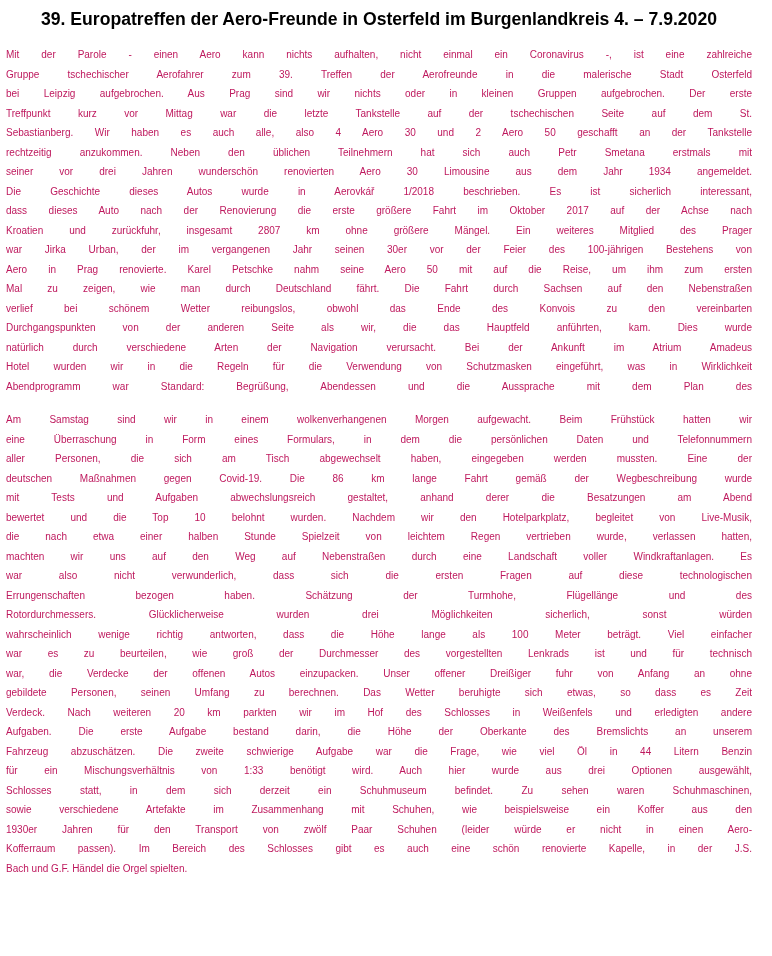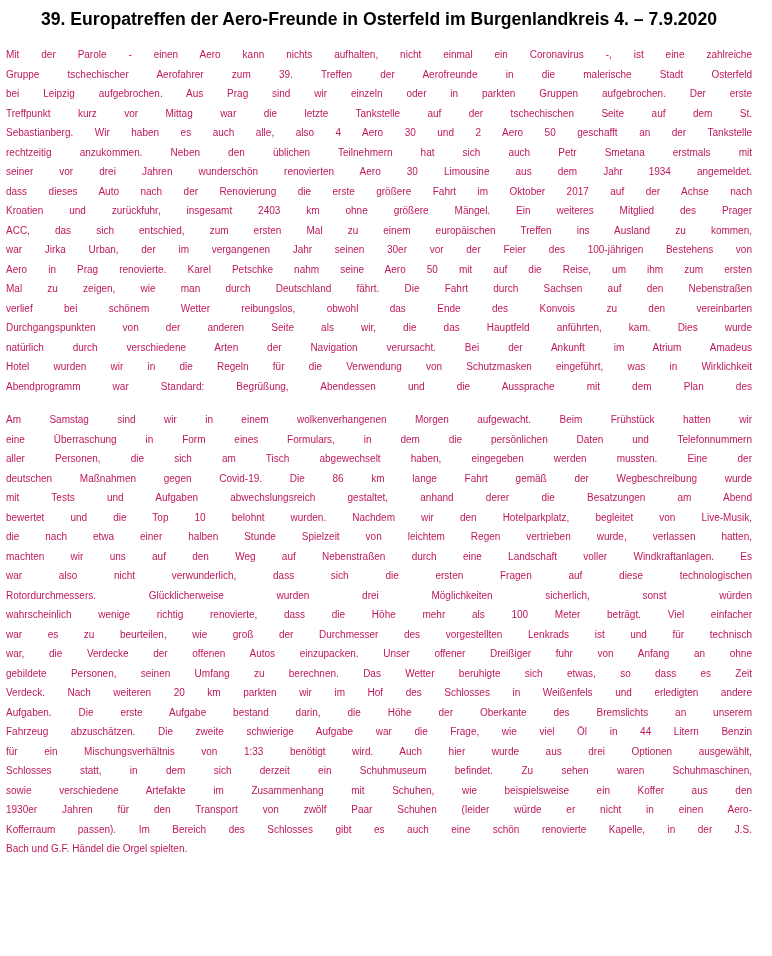--- a/index.html
+++ b/index.html
@@ -49,49 +49,50 @@
 </style>
 </head>
 <body>
 
 <div class="page">
   <h1 class="doc-title">39. Europatreffen der Aero-Freunde in Osterfeld im Burgenlandkreis 4. – 7.9.2020</h1>
   <div class="doc-body">
       <div class="paragraph">
         <div class="text-line">Mit der Parole - einen Aero kann nichts aufhalten, nicht einmal ein Coronavirus -, ist eine zahlreiche</div>
         <div class="text-line">Gruppe tschechischer Aerofahrer zum 39. Treffen der Aerofreunde in die malerische Stadt Osterfeld</div>
-        <div class="text-line">bei Leipzig aufgebrochen. Aus Prag sind wir einzeln oder in parkten Gruppen aufgebrochen. Der erste</div>
+        <div class="text-line">bei Leipzig aufgebrochen. Aus Prag sind wir nichts oder in kleinen Gruppen aufgebrochen. Der erste</div>
         <div class="text-line">Treffpunkt kurz vor Mittag war die letzte Tankstelle auf der tschechischen Seite auf dem St.</div>
         <div class="text-line">Sebastianberg. Wir haben es auch alle, also 4 Aero 30 und 2 Aero 50 geschafft an der Tankstelle</div>
         <div class="text-line">rechtzeitig anzukommen. Neben den üblichen Teilnehmern hat sich auch Petr Smetana erstmals mit</div>
         <div class="text-line">seiner vor drei Jahren wunderschön renovierten Aero 30 Limousine aus dem Jahr 1934 angemeldet.</div>
+        <div class="text-line">Die Geschichte dieses Autos wurde in Aerovkář 1/2018 beschrieben. Es ist sicherlich interessant,</div>
         <div class="text-line">dass dieses Auto nach der Renovierung die erste größere Fahrt im Oktober 2017 auf der Achse nach</div>
-        <div class="text-line">Kroatien und zurückfuhr, insgesamt 2403 km ohne größere Mängel. Ein weiteres Mitglied des Prager</div>
-        <div class="text-line">ACC, das sich entschied, zum ersten Mal zu einem europäischen Treffen ins Ausland zu kommen,</div>
+        <div class="text-line">Kroatien und zurückfuhr, insgesamt 2807 km ohne größere Mängel. Ein weiteres Mitglied des Prager</div>
         <div class="text-line">war Jirka Urban, der im vergangenen Jahr seinen 30er vor der Feier des 100-jährigen Bestehens von</div>
         <div class="text-line">Aero in Prag renovierte. Karel Petschke nahm seine Aero 50 mit auf die Reise, um ihm zum ersten</div>
         <div class="text-line">Mal zu zeigen, wie man durch Deutschland fährt. Die Fahrt durch Sachsen auf den Nebenstraßen</div>
         <div class="text-line">verlief bei schönem Wetter reibungslos, obwohl das Ende des Konvois zu den vereinbarten</div>
         <div class="text-line">Durchgangspunkten von der anderen Seite als wir, die das Hauptfeld anführten, kam. Dies wurde</div>
         <div class="text-line">natürlich durch verschiedene Arten der Navigation verursacht. Bei der Ankunft im Atrium Amadeus</div>
         <div class="text-line">Hotel wurden wir in die Regeln für die Verwendung von Schutzmasken eingeführt, was in Wirklichkeit</div>
         <div class="text-line">Abendprogramm war Standard: Begrüßung, Abendessen und die Aussprache mit dem Plan des</div>
       </div>
       <div class="paragraph">
         <div class="text-line">Am Samstag sind wir in einem wolkenverhangenen Morgen aufgewacht. Beim Frühstück hatten wir</div>
         <div class="text-line">eine Überraschung in Form eines Formulars, in dem die persönlichen Daten und Telefonnummern</div>
         <div class="text-line">aller Personen, die sich am Tisch abgewechselt haben, eingegeben werden mussten. Eine der</div>
         <div class="text-line">deutschen Maßnahmen gegen Covid-19. Die 86 km lange Fahrt gemäß der Wegbeschreibung wurde</div>
         <div class="text-line">mit Tests und Aufgaben abwechslungsreich gestaltet, anhand derer die Besatzungen am Abend</div>
         <div class="text-line">bewertet und die Top 10 belohnt wurden. Nachdem wir den Hotelparkplatz, begleitet von Live-Musik,</div>
         <div class="text-line">die nach etwa einer halben Stunde Spielzeit von leichtem Regen vertrieben wurde, verlassen hatten,</div>
         <div class="text-line">machten wir uns auf den Weg auf Nebenstraßen durch eine Landschaft voller Windkraftanlagen. Es</div>
         <div class="text-line">war also nicht verwunderlich, dass sich die ersten Fragen auf diese technologischen</div>
+        <div class="text-line">Errungenschaften bezogen haben. Schätzung der Turmhohe, Flügellänge und des</div>
         <div class="text-line">Rotordurchmessers. Glücklicherweise wurden drei Möglichkeiten sicherlich, sonst würden</div>
-        <div class="text-line">wahrscheinlich wenige richtig renovierte, dass die Höhe mehr als 100 Meter beträgt. Viel einfacher</div>
+        <div class="text-line">wahrscheinlich wenige richtig antworten, dass die Höhe lange als 100 Meter beträgt. Viel einfacher</div>
         <div class="text-line">war es zu beurteilen, wie groß der Durchmesser des vorgestellten Lenkrads ist und für technisch</div>
         <div class="text-line">war, die Verdecke der offenen Autos einzupacken. Unser offener Dreißiger fuhr von Anfang an ohne</div>
         <div class="text-line">gebildete Personen, seinen Umfang zu berechnen. Das Wetter beruhigte sich etwas, so dass es Zeit</div>
         <div class="text-line">Verdeck. Nach weiteren 20 km parkten wir im Hof des Schlosses in Weißenfels und erledigten andere</div>
         <div class="text-line">Aufgaben. Die erste Aufgabe bestand darin, die Höhe der Oberkante des Bremslichts an unserem</div>
         <div class="text-line">Fahrzeug abzuschätzen. Die zweite schwierige Aufgabe war die Frage, wie viel Öl in 44 Litern Benzin</div>
         <div class="text-line">für ein Mischungsverhältnis von 1:33 benötigt wird. Auch hier wurde aus drei Optionen ausgewählt,</div>
         <div class="text-line">Schlosses statt, in dem sich derzeit ein Schuhmuseum befindet. Zu sehen waren Schuhmaschinen,</div>
         <div class="text-line">sowie verschiedene Artefakte im Zusammenhang mit Schuhen, wie beispielsweise ein Koffer aus den</div>
         <div class="text-line">1930er Jahren für den Transport von zwölf Paar Schuhen (leider würde er nicht in einen Aero-</div>

